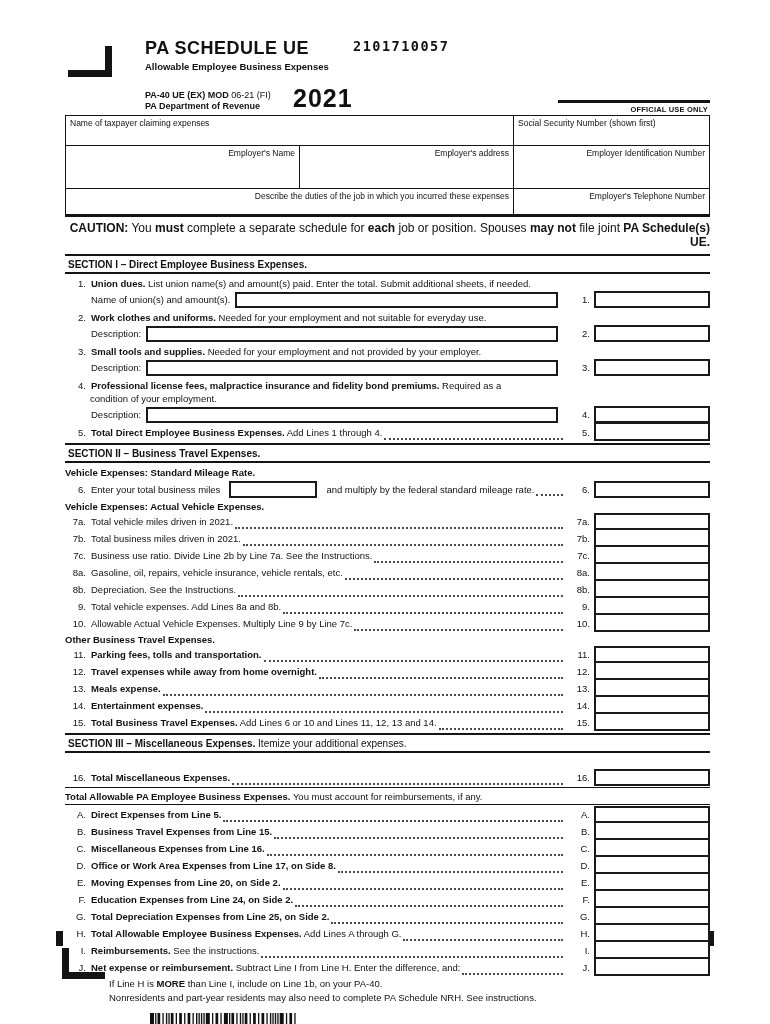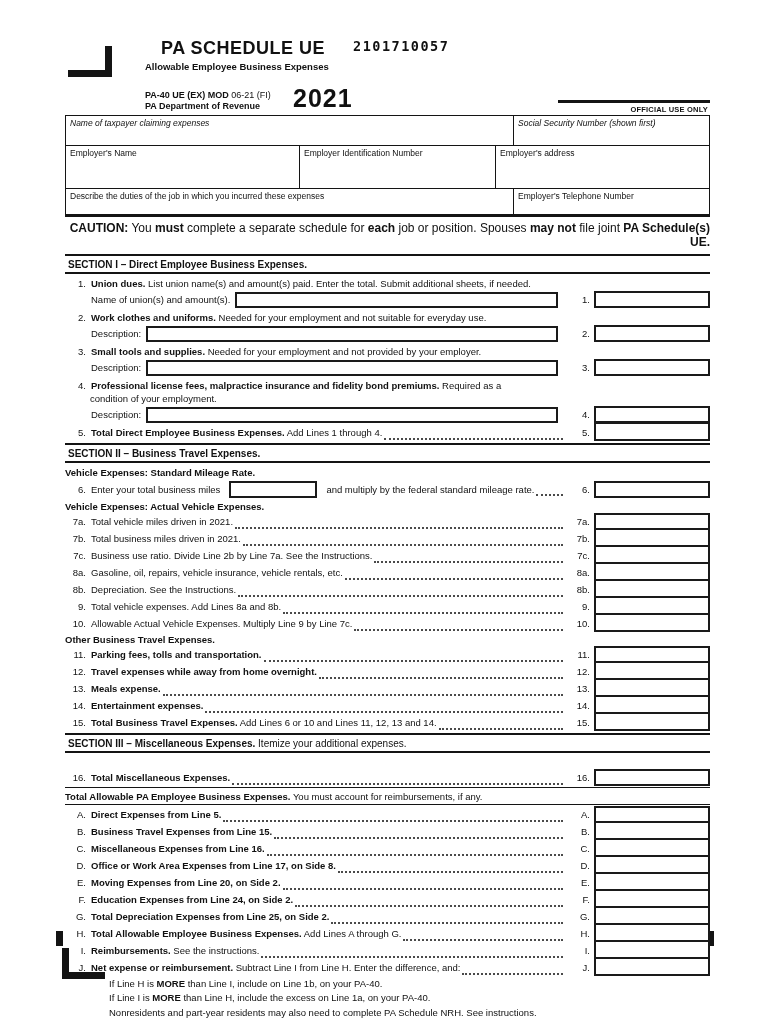--- a/index.html
+++ b/index.html
@@ -11,37 +11,37 @@
   .corner{position:absolute;}
   .c-tl{left:68px;top:46px;width:37px;height:24px;border-right:7px solid #141414;border-bottom:7px solid #141414;}
   .c-bl{left:62px;top:948px;width:36px;height:24px;border-left:7px solid #141414;border-bottom:7px solid #141414;}
   .c-br{left:666px;top:940px;width:36px;height:24px;border-right:7px solid #141414;border-bottom:7px solid #141414;}
   .edge-sq{position:absolute;width:7px;height:15px;background:#141414;}
   .sq-l{left:56px;top:931px;} .sq-r{left:707px;top:931px;}
 
   
   .header{position:relative;height:79px;}
   .title-block{position:absolute;left:80px;top:2px;}
-  .form-title{font-size:18px;font-weight:800;letter-spacing:.5px;margin-left:16px;}
+  .form-title{font-size:18px;font-weight:800;letter-spacing:.5px;}
   .form-subtitle{font-size:9.5px;font-weight:bold;margin-top:2px;text-align:right;}
   .ocr{font-family:"DejaVu Sans Mono",monospace;font-weight:600;letter-spacing:1.5px;font-size:13.5px;}
   .form-num-top{position:absolute;left:288px;top:2px;}
   .code-block{position:absolute;left:80px;top:54px;font-size:9px;line-height:11px;}
   .code-bold{font-weight:bold;}
   .year{position:absolute;left:228px;top:48px;font-size:25px;font-weight:700;letter-spacing:1px;}
   .ou-line{position:absolute;right:0;top:64px;width:152px;border-top:3px solid #141414;}
   .ou-text{position:absolute;right:2px;top:69px;font-size:7.5px;font-weight:bold;letter-spacing:.2px;}
 
   
   .itable{border:1.5px solid #141414;border-bottom:3px solid #141414;font-size:8.5px;}
   .irow{display:flex;}
-  .irow+.irow{border-top:1.5px solid #141414;}
+  .irow+.irow{border-top:1.5px solid #141414;text-align:right;}
   .icell{padding:2px 4px;box-sizing:border-box;}
   .icell+.icell{border-left:1.5px solid #141414;}
-  .r1{height:29px;font-style:italic;} .r2{height:42px;} .r3{height:25px;}
+  .r1{height:29px;} .r2{height:42px;} .r3{height:25px;}
   .cw{width:196px;flex:none;} .cf{flex:1;} .cen{width:233px;flex:none;}
 
   
   .caution{text-align:right;font-size:12px;padding:4px 0 3px 0;}
 
   
   .band{border-top:2.5px solid #141414;border-bottom:2.5px solid #141414;
         padding:2.5px 2px 2.5px 3px;font-size:10px;margin:2px 0;}
   .frow{display:flex;align-items:center;font-size:9.5px;white-space:nowrap;}
   .t-item{height:14px;margin-top:1px;}
@@ -95,22 +95,22 @@
       <div class="ou-text">OFFICIAL USE ONLY</div>
     </div>
 
     <div class="itable">
       <div class="irow r1">
         <div class="icell cf"><span>Name of taxpayer claiming expenses</span></div>
         <div class="icell cw"><span>Social Security Number (shown first)</span></div>
       </div>
       <div class="irow r2">
         <div class="icell cen"><span>Employer's Name</span></div>
+        <div class="icell cf"><span>Employer's address</span></div>
         <div class="icell cw"><span>Employer Identification Number</span></div>
-        <div class="icell cf"><span>Employer's address</span></div>
       </div>
       <div class="irow r3">
         <div class="icell cf"><span>Describe the duties of the job in which you incurred these expenses</span></div>
         <div class="icell cw"><span>Employer's Telephone Number</span></div>
       </div>
     </div>
 
     <div class="caution"><span class="b">CAUTION:</span><span> You </span><span class="b">must</span><span> complete a separate schedule for </span><span class="b">each</span><span> job or position. Spouses </span><span class="b">may not</span><span> file joint </span><span class="b">PA Schedule(s) UE.</span></div>
 
     <div id="form-body">
@@ -409,23 +409,20 @@
           <span class="ln">J.</span>
           <span><span class="b">Net expense or reimbursement.</span><span> Subtract Line I from Line H. Enter the difference, and:</span></span>
           <div class="dots"></div>
           <div class="rt">
             <span class="rn">J.</span>
             <div class="abox join"></div>
           </div>
         </div>
         <div class="frow t-note">
           <span><span>If Line H is </span><span class="b">MORE</span><span> than Line I, include on Line 1b, on your PA-40.</span></span>
-        </div>
-        <div class="frow t-note">
-          <span><span>If Line I is </span><span class="b">MORE</span><span> than Line H, include the excess on Line 1a, on your PA-40.</span></span>
         </div>
         <div class="frow t-note">
           <span><span>Nonresidents and part-year residents may also need to complete PA Schedule NRH. See instructions.</span></span>
         </div>
       </div>
 
     <div class="footer">
       <svg class="barcode" width="190" height="25">
           <rect x="0" y="0" width="4" height="25" fill="#111"></rect>
           <rect x="5.1" y="0" width="1.3" height="25" fill="#111"></rect>

